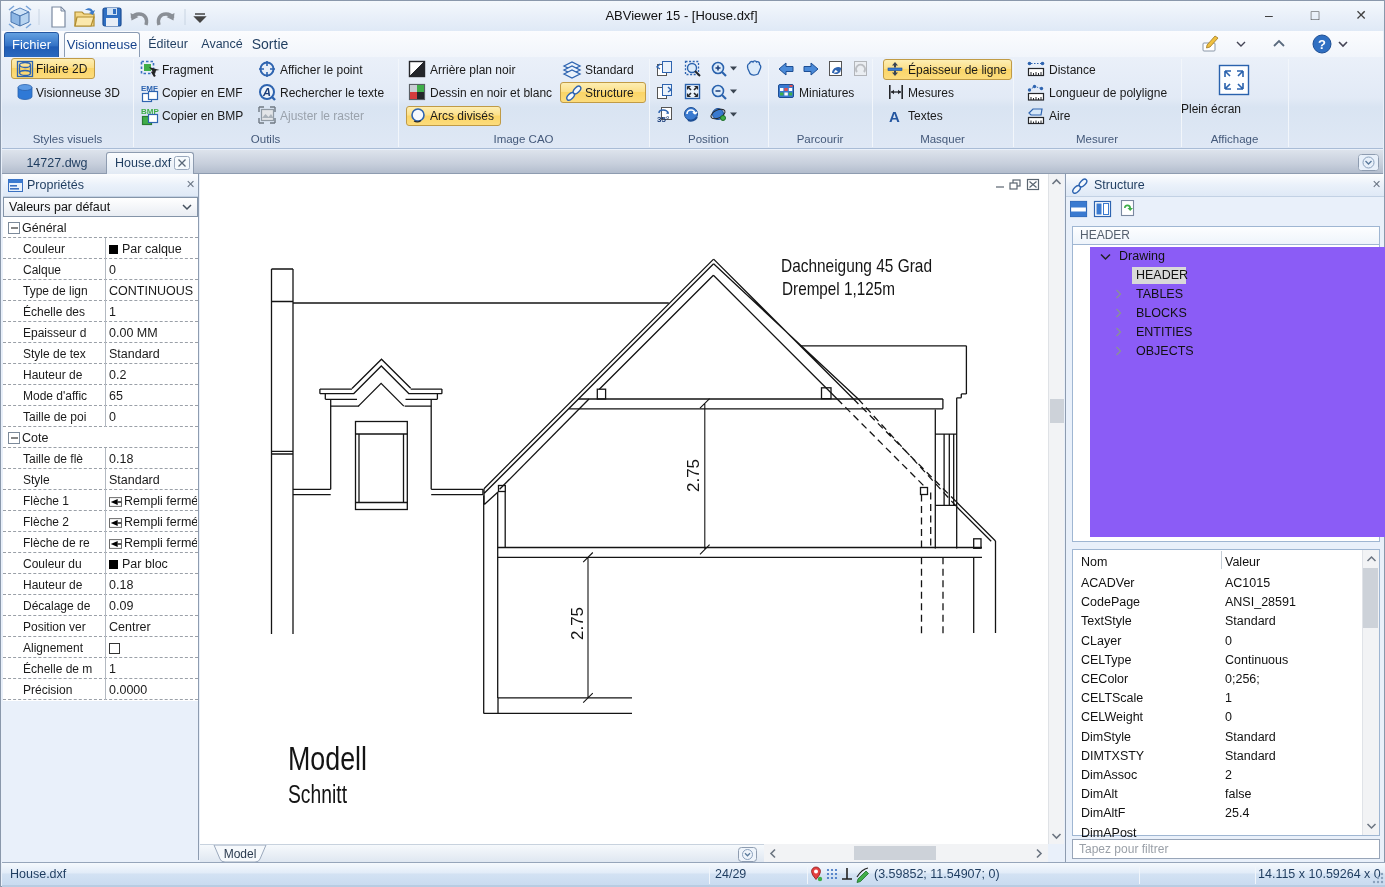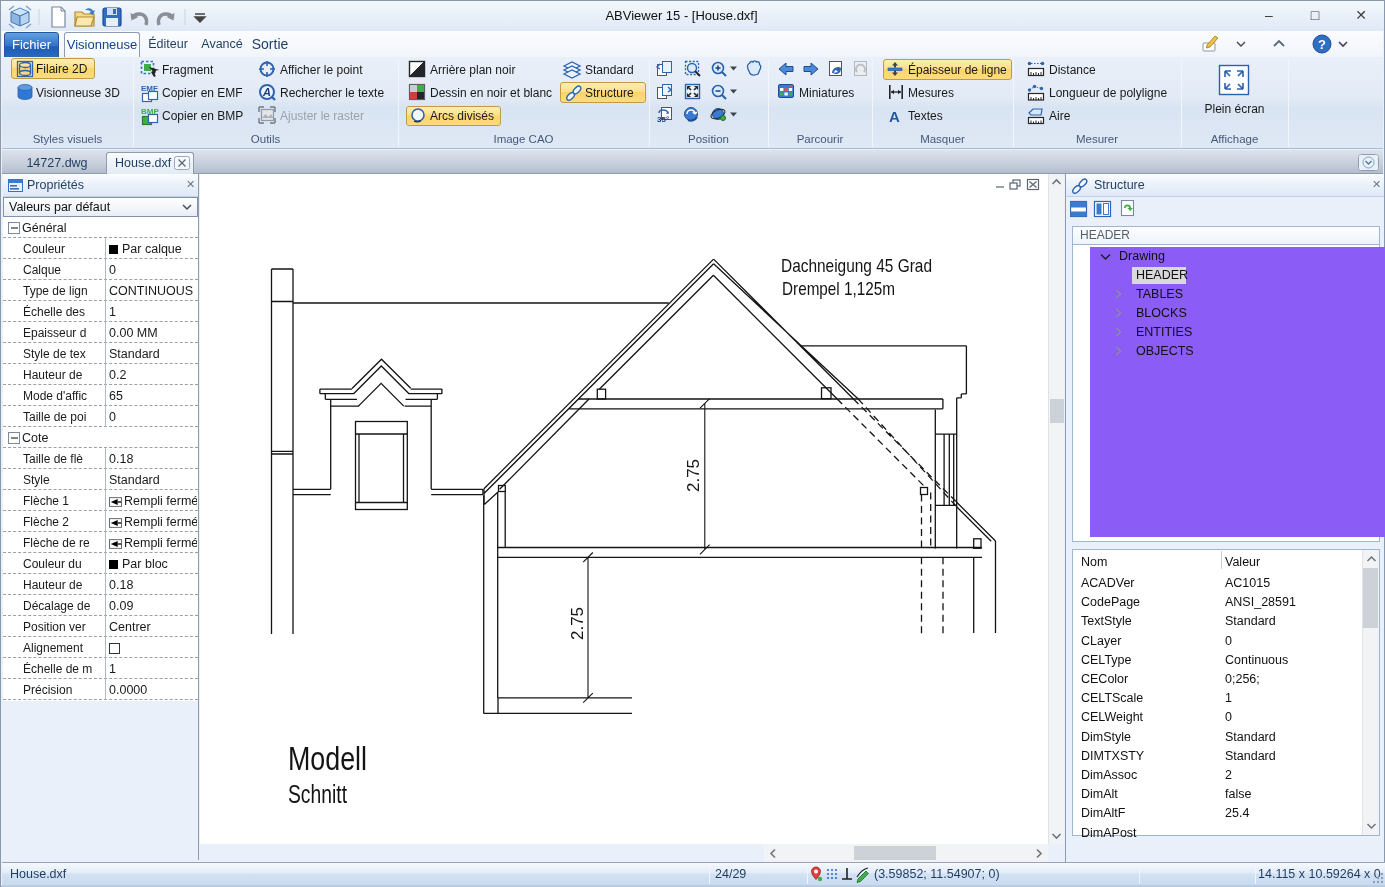--- a/index.html
+++ b/index.html
@@ -184,21 +184,21 @@
 
     <div class="orangebtn" style="left:881px;top:2px;width:129px;height:21px"></div>
     <div class="rbtxt" style="left:906px;top:6px">Épaisseur de ligne</div>
     <div class="rbtxt" style="left:906px;top:29px">Mesures</div>
     <div class="rbtxt" style="left:906px;top:52px">Textes</div>
 
     <div class="rbtxt" style="left:1047px;top:6px">Distance</div>
     <div class="rbtxt" style="left:1047px;top:29px">Longueur de polyligne</div>
     <div class="rbtxt" style="left:1047px;top:52px">Aire</div>
 
-    <div class="rbtxt" style="left:1179px;top:45px;width:107px;text-align:center">Plein écran</div>
+    <div class="rbtxt" style="left:1179px;top:45px;width:107px;text-align:left">Plein écran</div>
     <svg id="ribicons" class="abs" style="left:0;top:0" width="1381" height="92" viewBox="0 0 1381 92">
 
       <g transform="translate(15,4)" fill="none" stroke="#2e64b0" stroke-width="1.3">
         <rect x="0.5" y="0.5" width="15" height="15"></rect>
         <ellipse cx="8" cy="4" rx="5.5" ry="2.5"></ellipse>
         <ellipse cx="8" cy="12" rx="5.5" ry="2.5"></ellipse>
         <line x1="2.5" y1="4" x2="2.5" y2="12"></line>
           <line x1="13.5" y1="4" x2="13.5" y2="12"></line>
       </g>
 
@@ -636,20 +636,31 @@
     </svg>
   </div>
   <div id="vscroll" class="abs">
     <svg class="abs" style="left:2px;top:4px" width="11" height="8" viewBox="0 0 11 8">
         <path d="M1.5,6 l4,-4 4,4" fill="none" stroke="#6b7480" stroke-width="1.6"></path>
       </svg>
     <div class="abs" style="left:1px;top:225px;width:14px;height:24px;background:#cdd2d9"></div>
     <svg class="abs" style="left:2px;top:658px" width="11" height="8" viewBox="0 0 11 8">
         <path d="M1.5,2 l4,4 4,-4" fill="none" stroke="#6b7480" stroke-width="1.6"></path>
       </svg>
+  </div>
+  <div id="canbottom" class="abs">
+    <svg class="abs" style="left:6px;top:0" width="70" height="18" viewBox="0 0 70 18">
+      <path d="M8,0 L14,14 q1,3 5,3 h30 q4,0 5,-3 L60,0 Z" fill="#f6f9fc" stroke="#9aa8bc" stroke-width="1"></path>
+      <text x="34" y="13" font-size="12" fill="#2a3a4e" text-anchor="middle" font-family="Liberation Sans, sans-serif">Model</text>
+    </svg>
+    <svg class="abs" style="left:538px;top:2px" width="19" height="15" viewBox="0 0 19 15">
+      <rect x="0.5" y="0.5" width="18" height="14" rx="3" fill="#eef4fb" stroke="#8e9cb0"></rect>
+      <circle cx="9.5" cy="7.5" r="5" fill="none" stroke="#8aa0bc"></circle>
+      <path d="M7,6.3 l2.5,2.5 2.5,-2.5" fill="none" stroke="#5a7a9c" stroke-width="1.3"></path>
+    </svg>
   </div>
   <div id="hscroll" class="abs">
     <svg class="abs" style="left:5px;top:4px" width="8" height="11" viewBox="0 0 8 11">
         <path d="M6,1.5 l-4,4 4,4" fill="none" stroke="#6b7480" stroke-width="1.6"></path>
       </svg>
     <div class="abs" style="left:90px;top:2px;width:82px;height:14px;background:#cdd2d9"></div>
     <svg class="abs" style="right:5px;top:4px" width="8" height="11" viewBox="0 0 8 11">
         <path d="M2,1.5 l4,4 -4,4" fill="none" stroke="#6b7480" stroke-width="1.6"></path>
       </svg>
   </div>
@@ -736,20 +747,21 @@
     <div class="nrow" style="left:159px;top:632px">25.4</div>
     <div class="nrow" style="left:15px;top:652px">DimAPost</div>
     <div class="abs" style="left:296px;top:376px;width:17px;height:285px;background:#f2f3f5;border-left:1px solid #e0e3e8"></div>
     <svg class="abs" style="left:300px;top:381px" width="11" height="8" viewBox="0 0 11 8">
         <path d="M1.5,6 l4,-4 4,4" fill="none" stroke="#6b7480" stroke-width="1.5"></path>
       </svg>
     <div class="abs" style="left:297px;top:394px;width:15px;height:60px;background:#cdd2d9"></div>
     <svg class="abs" style="left:300px;top:648px" width="11" height="8" viewBox="0 0 11 8">
         <path d="M1.5,2 l4,4 4,-4" fill="none" stroke="#6b7480" stroke-width="1.5"></path>
       </svg>
+    <div class="abs" style="left:6px;top:665px;width:308px;height:20px;background:#fff;border:1px solid #98a5b8;font-size:12px;color:#9aa0a8;line-height:18px;padding-left:6px">Tapez pour filtrer</div>
   </div>
   <div id="statusbar" class="abs">
     <div class="stxt" style="left:8px">House.dxf</div>
     <div class="ssep" style="left:707px"></div>
     <div class="stxt" style="left:713px">24/29</div>
     <div class="ssep" style="left:805px"></div>
     <svg class="abs" style="left:809px;top:3px" width="58" height="17" viewBox="0 0 58 17">
       <path d="M5,1 a4.5,4.5 0 0 1 4.5,4.5 q0,3 -4.5,8 q-4.5,-5 -4.5,-8 a4.5,4.5 0 0 1 4.5,-4.5 z" fill="#e44040" stroke="#8a1d1d" stroke-width="0.8"></path>
       <circle cx="5" cy="5.5" r="2" fill="#fff"></circle>
       <circle cx="9" cy="13" r="2.2" fill="#3fae49"></circle>

